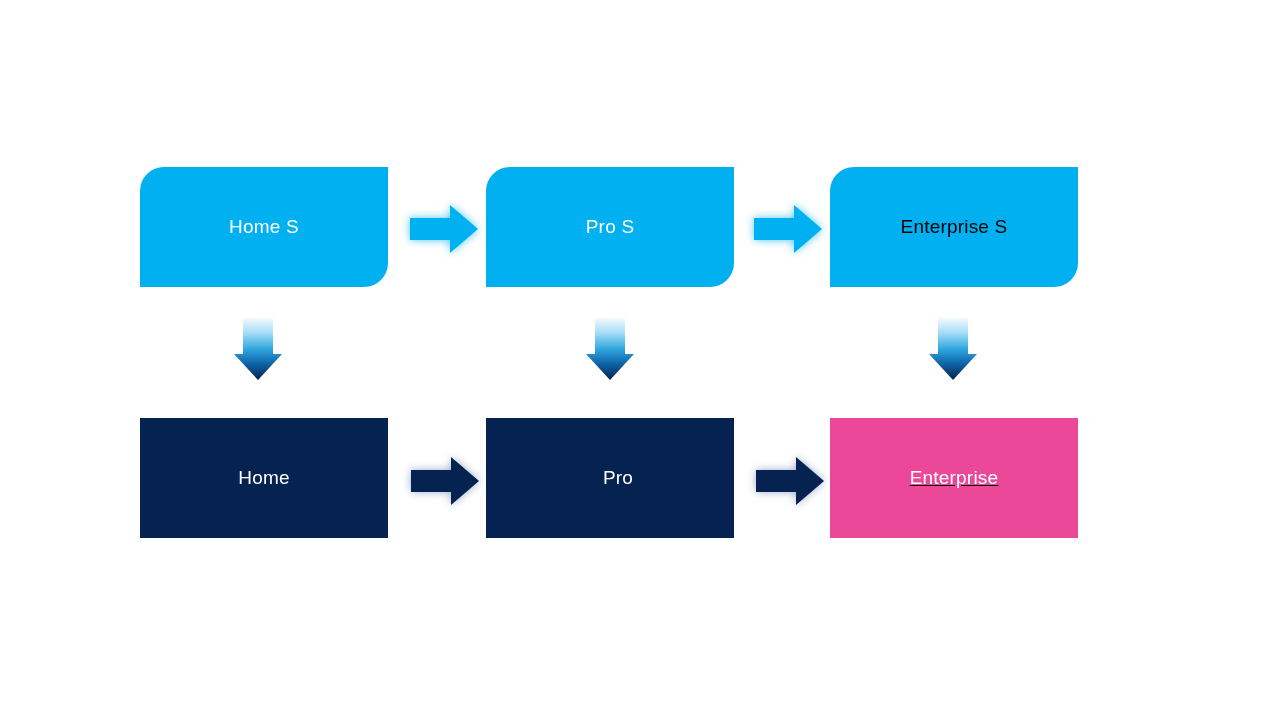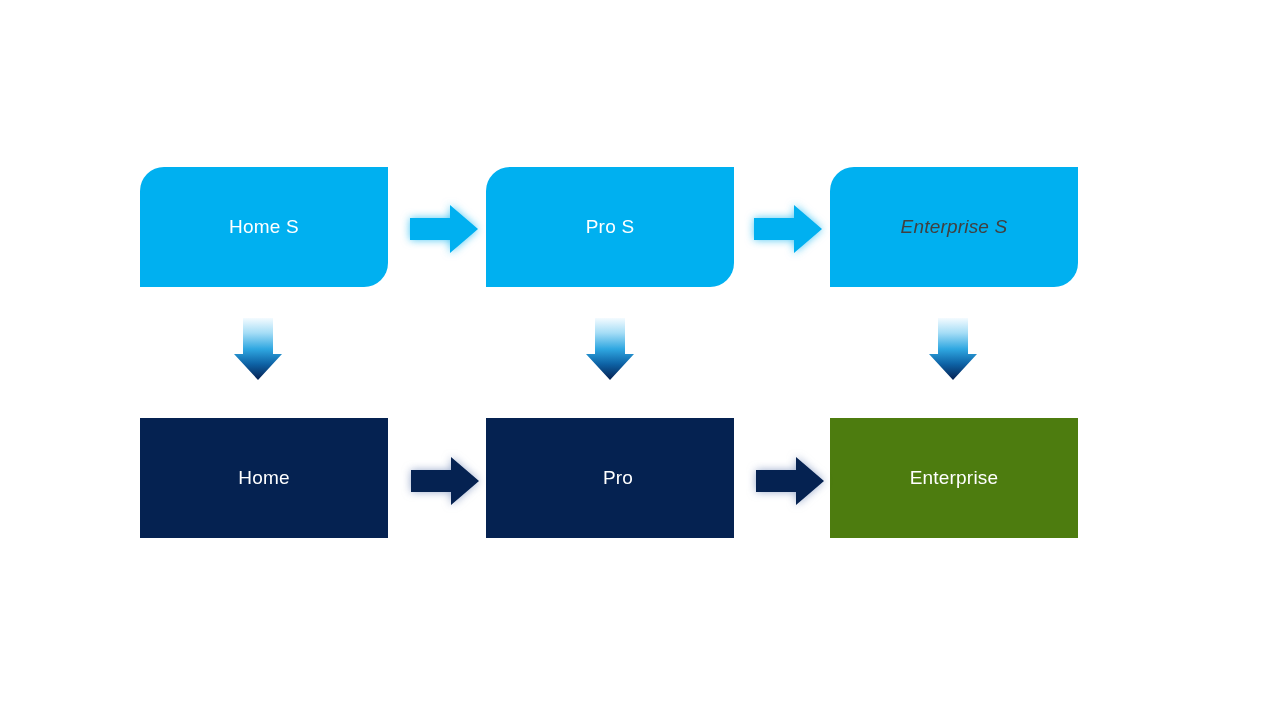--- a/index.html
+++ b/index.html
@@ -67,21 +67,21 @@
 
   <div class="node rounded-diag" style="left: 140px; top: 167px; background: rgb(0, 176, 240);">
     <span class="label" style="color: rgb(255, 255, 255);">Home S</span>
   </div>
 
   <div class="node rounded-diag" style="left: 486px; top: 167px; background: rgb(0, 176, 240);">
     <span class="label" style="color: rgb(255, 255, 255);">Pro S</span>
   </div>
 
   <div class="node rounded-diag" style="left: 830px; top: 167px; background: rgb(0, 176, 240);">
-    <span class="label" style="color: #404040; font-style: italic;">Enterprise S</span>
+    <span class="label" style="color: #000000;">Enterprise S</span>
   </div>
 
   <svg class="arrow glow-light" style="left:410px; top:205px;" width="68" height="48" viewBox="0 0 68 48">
     <polygon points="0,13 40,13 40,0 68,24 40,48 40,35 0,35" style="fill: rgb(0, 176, 240);"></polygon>
   </svg>
 
   <svg class="arrow glow-light" style="left:754px; top:205px;" width="68" height="48" viewBox="0 0 68 48">
     <polygon points="0,13 40,13 40,0 68,24 40,48 40,35 0,35" style="fill: rgb(0, 176, 240);"></polygon>
   </svg>
 
@@ -98,21 +98,21 @@
   </svg>
 
   <div class="node" style="left: 140px; top: 418px; background: rgb(5, 34, 81);">
     <span class="label" style="color: rgb(255, 255, 255);">Home</span>
   </div>
 
   <div class="node" style="left: 486px; top: 418px; background: rgb(5, 34, 81); padding-left: 16px;">
     <span class="label" style="color: rgb(255, 255, 255);">Pro</span>
   </div>
 
-  <div class="node" style="left: 830px; top: 418px; background: #4d7c0f;">
+  <div class="node" style="left: 830px; top: 418px; background: #ec4899; text-decoration: underline;">
     <span class="label" style="color: rgb(255, 255, 255);">Enterprise</span>
   </div>
 
   <svg class="arrow glow-dark" style="left:411px; top:457px;" width="68" height="48" viewBox="0 0 68 48">
     <polygon points="0,13 40,13 40,0 68,24 40,48 40,35 0,35" style="fill: rgb(5, 34, 81);"></polygon>
   </svg>
 
   <svg class="arrow glow-dark" style="left:756px; top:457px;" width="68" height="48" viewBox="0 0 68 48">
     <polygon points="0,13 40,13 40,0 68,24 40,48 40,35 0,35" style="fill: rgb(5, 34, 81);"></polygon>
   </svg>

